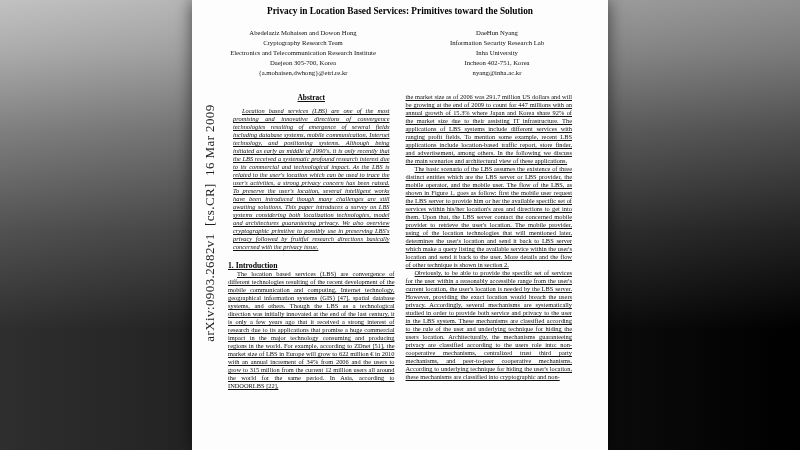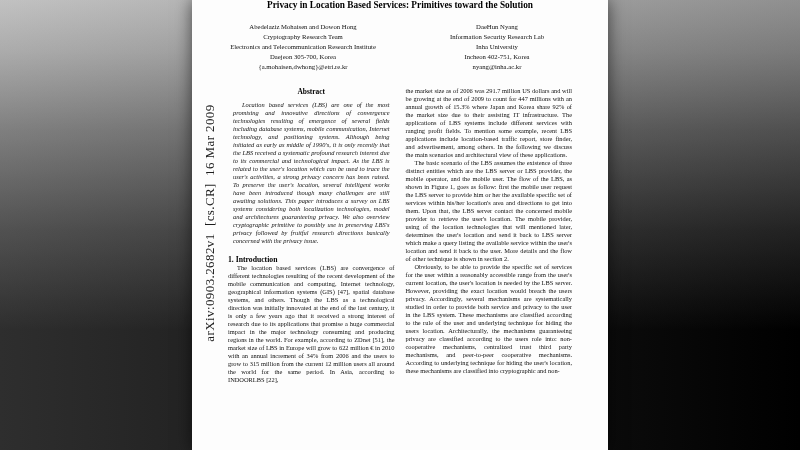--- a/index.html
+++ b/index.html
@@ -17,26 +17,26 @@
     box-shadow:0 0 16px rgba(0,0,0,0.6);
   }
   .arxiv {
     position:absolute; left:-146px; top:214px; width:330px; height:18px;
     transform:rotate(-90deg);
     text-align:center; font-size:13px; letter-spacing:0.4px;
     color:#1c1c1c; white-space:pre;
   }
   .title {
     font-size:9.3px; font-weight:bold; text-align:center;
-    padding:0 28px 0 28px; color:#000; line-height:11px;
+    padding:6px 28px 0 28px; color:#000; line-height:11px;
   }
   .authors { display:flex; margin-top:11px; padding:0 14px; }
   .author { flex:1; text-align:center; font-size:6.7px; line-height:10px; color:#111; }
   .cols { display:flex; gap:11px; padding:0 36px; margin-top:15px; }
-  .col { flex:1; min-width:0; }
+  .col { flex:1; min-width:0;text-decoration:underline; }
   .abs-head { text-align:center; font-weight:bold; font-size:7.4px; margin-bottom:5px; color:#000; }
   .abstract {
     font-style:italic; font-size:6.4px; line-height:8px;
     text-align:justify; padding:0 5px; color:#111;
   }
   .sec-head { font-size:7.7px; font-weight:bold; margin-top:10px; margin-bottom:0; color:#000; }
   p.bodytext { font-size:6.4px; line-height:8px; text-align:justify; color:#111; }
   .indent { text-indent:9px; }
 </style>
 </head>

